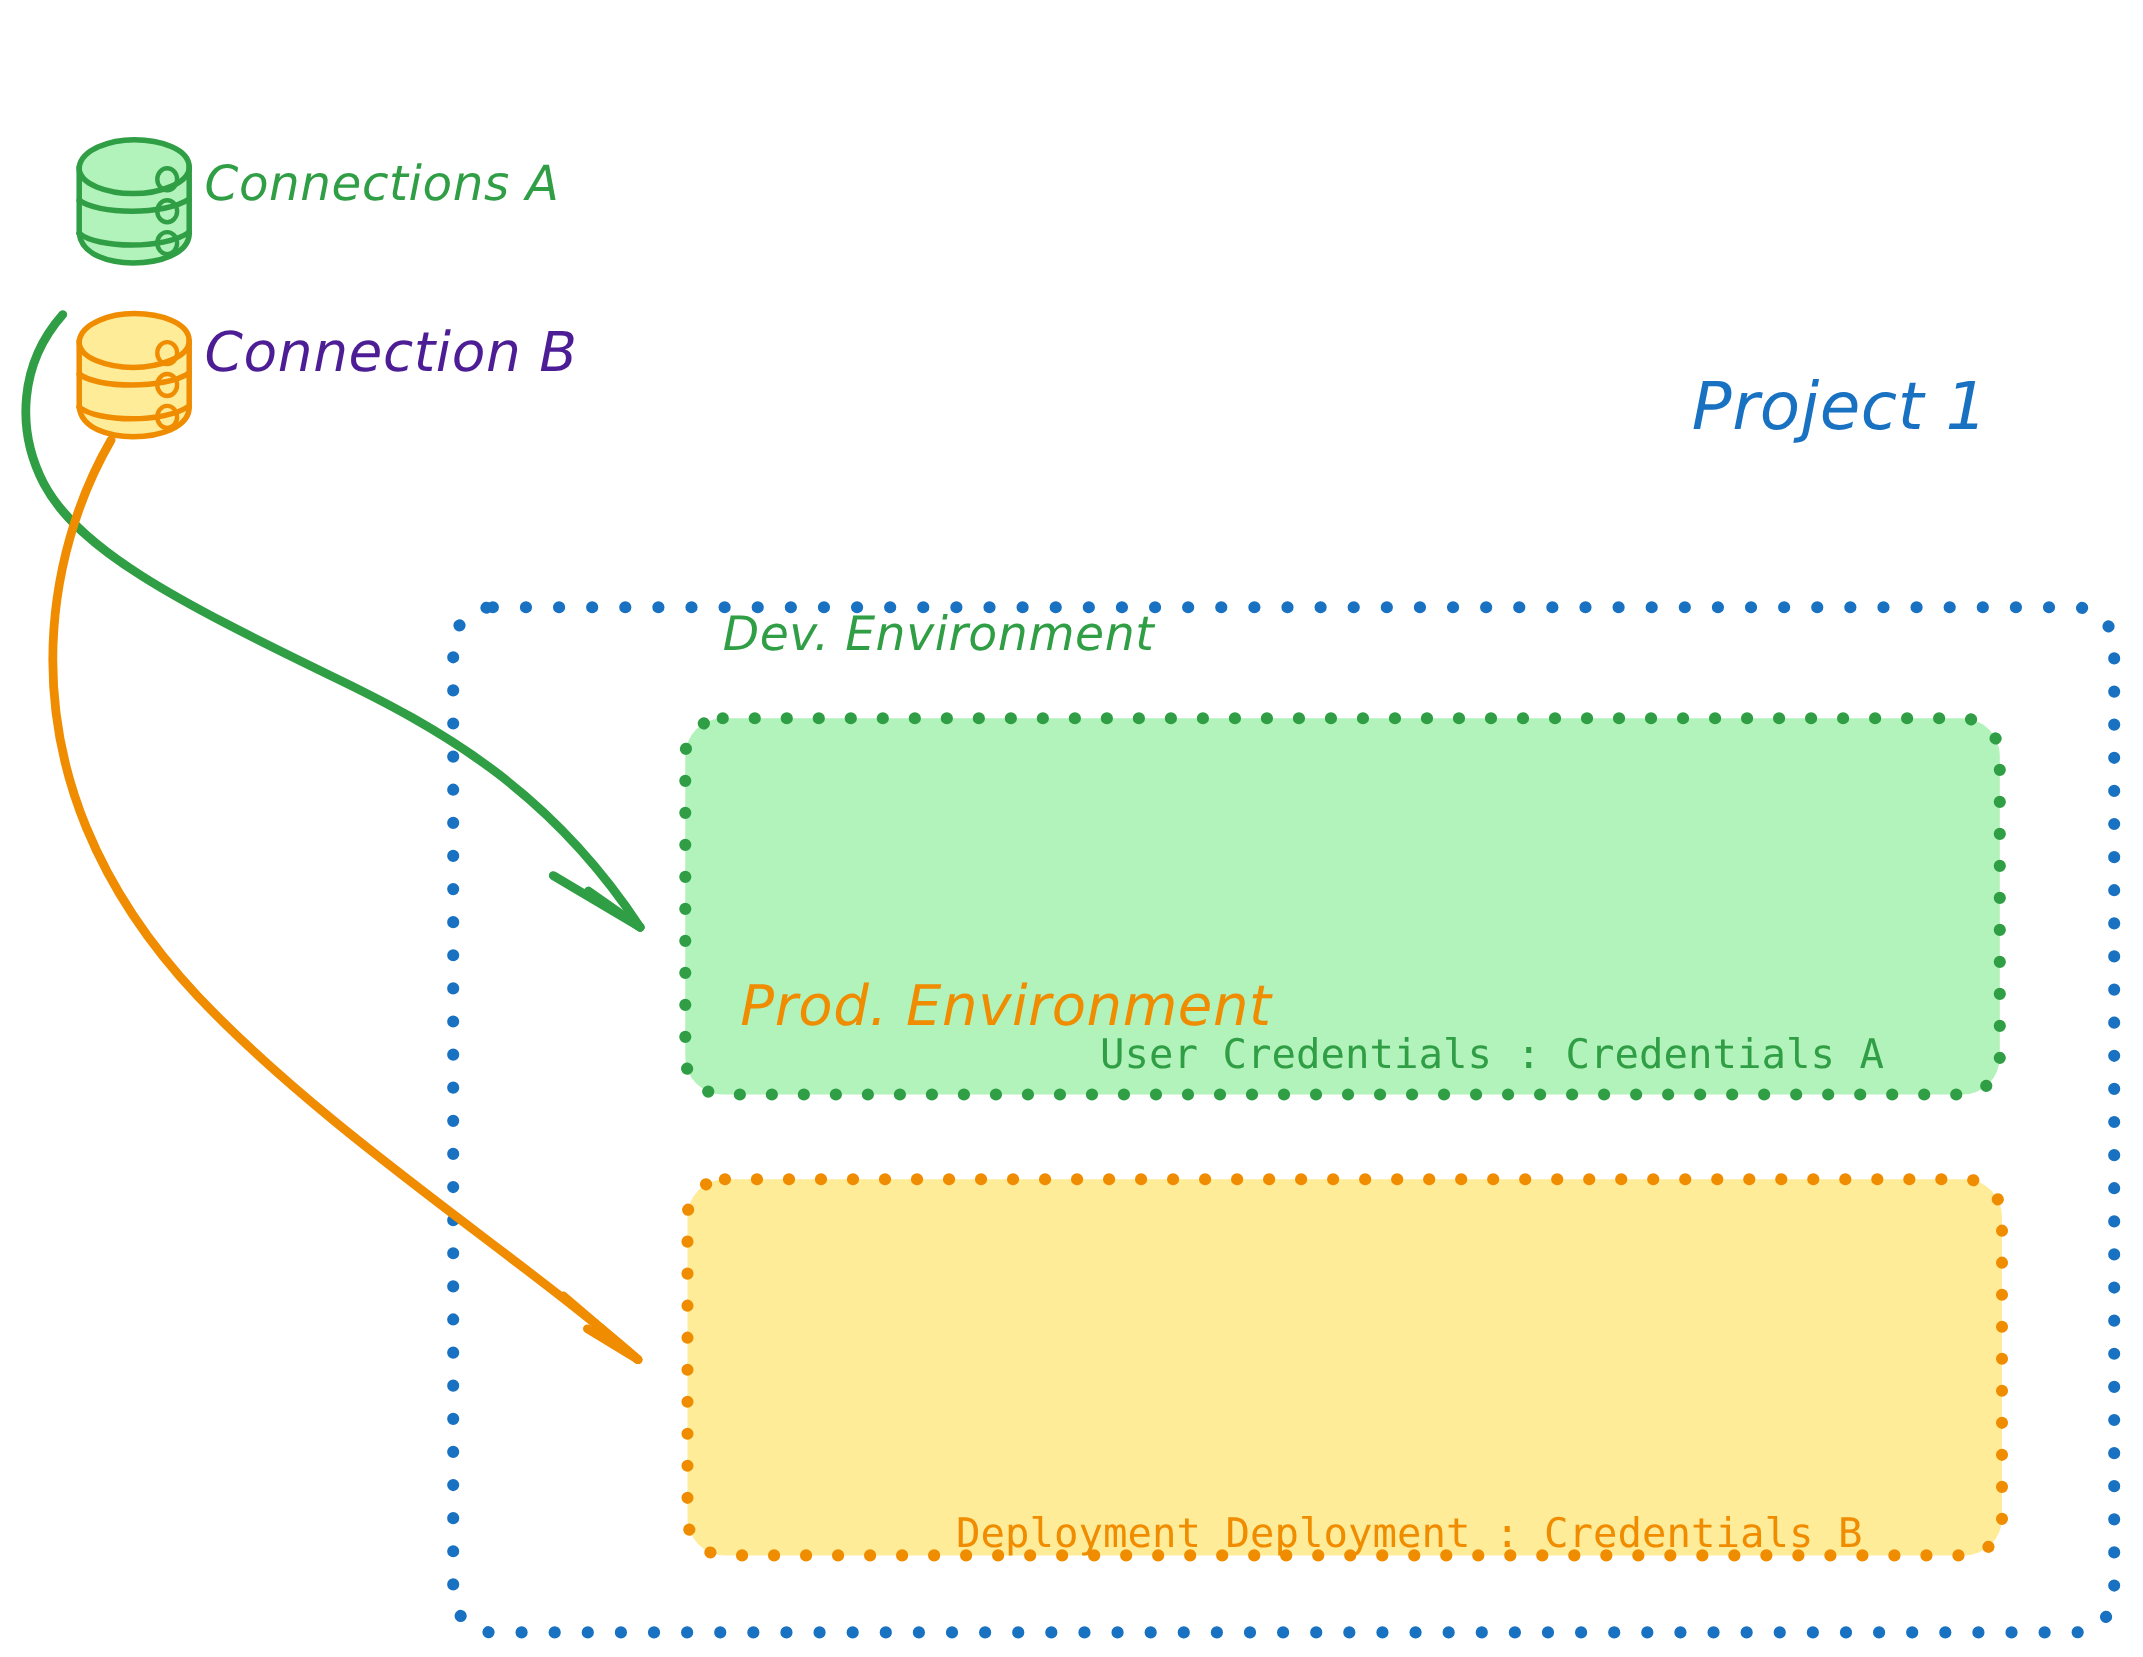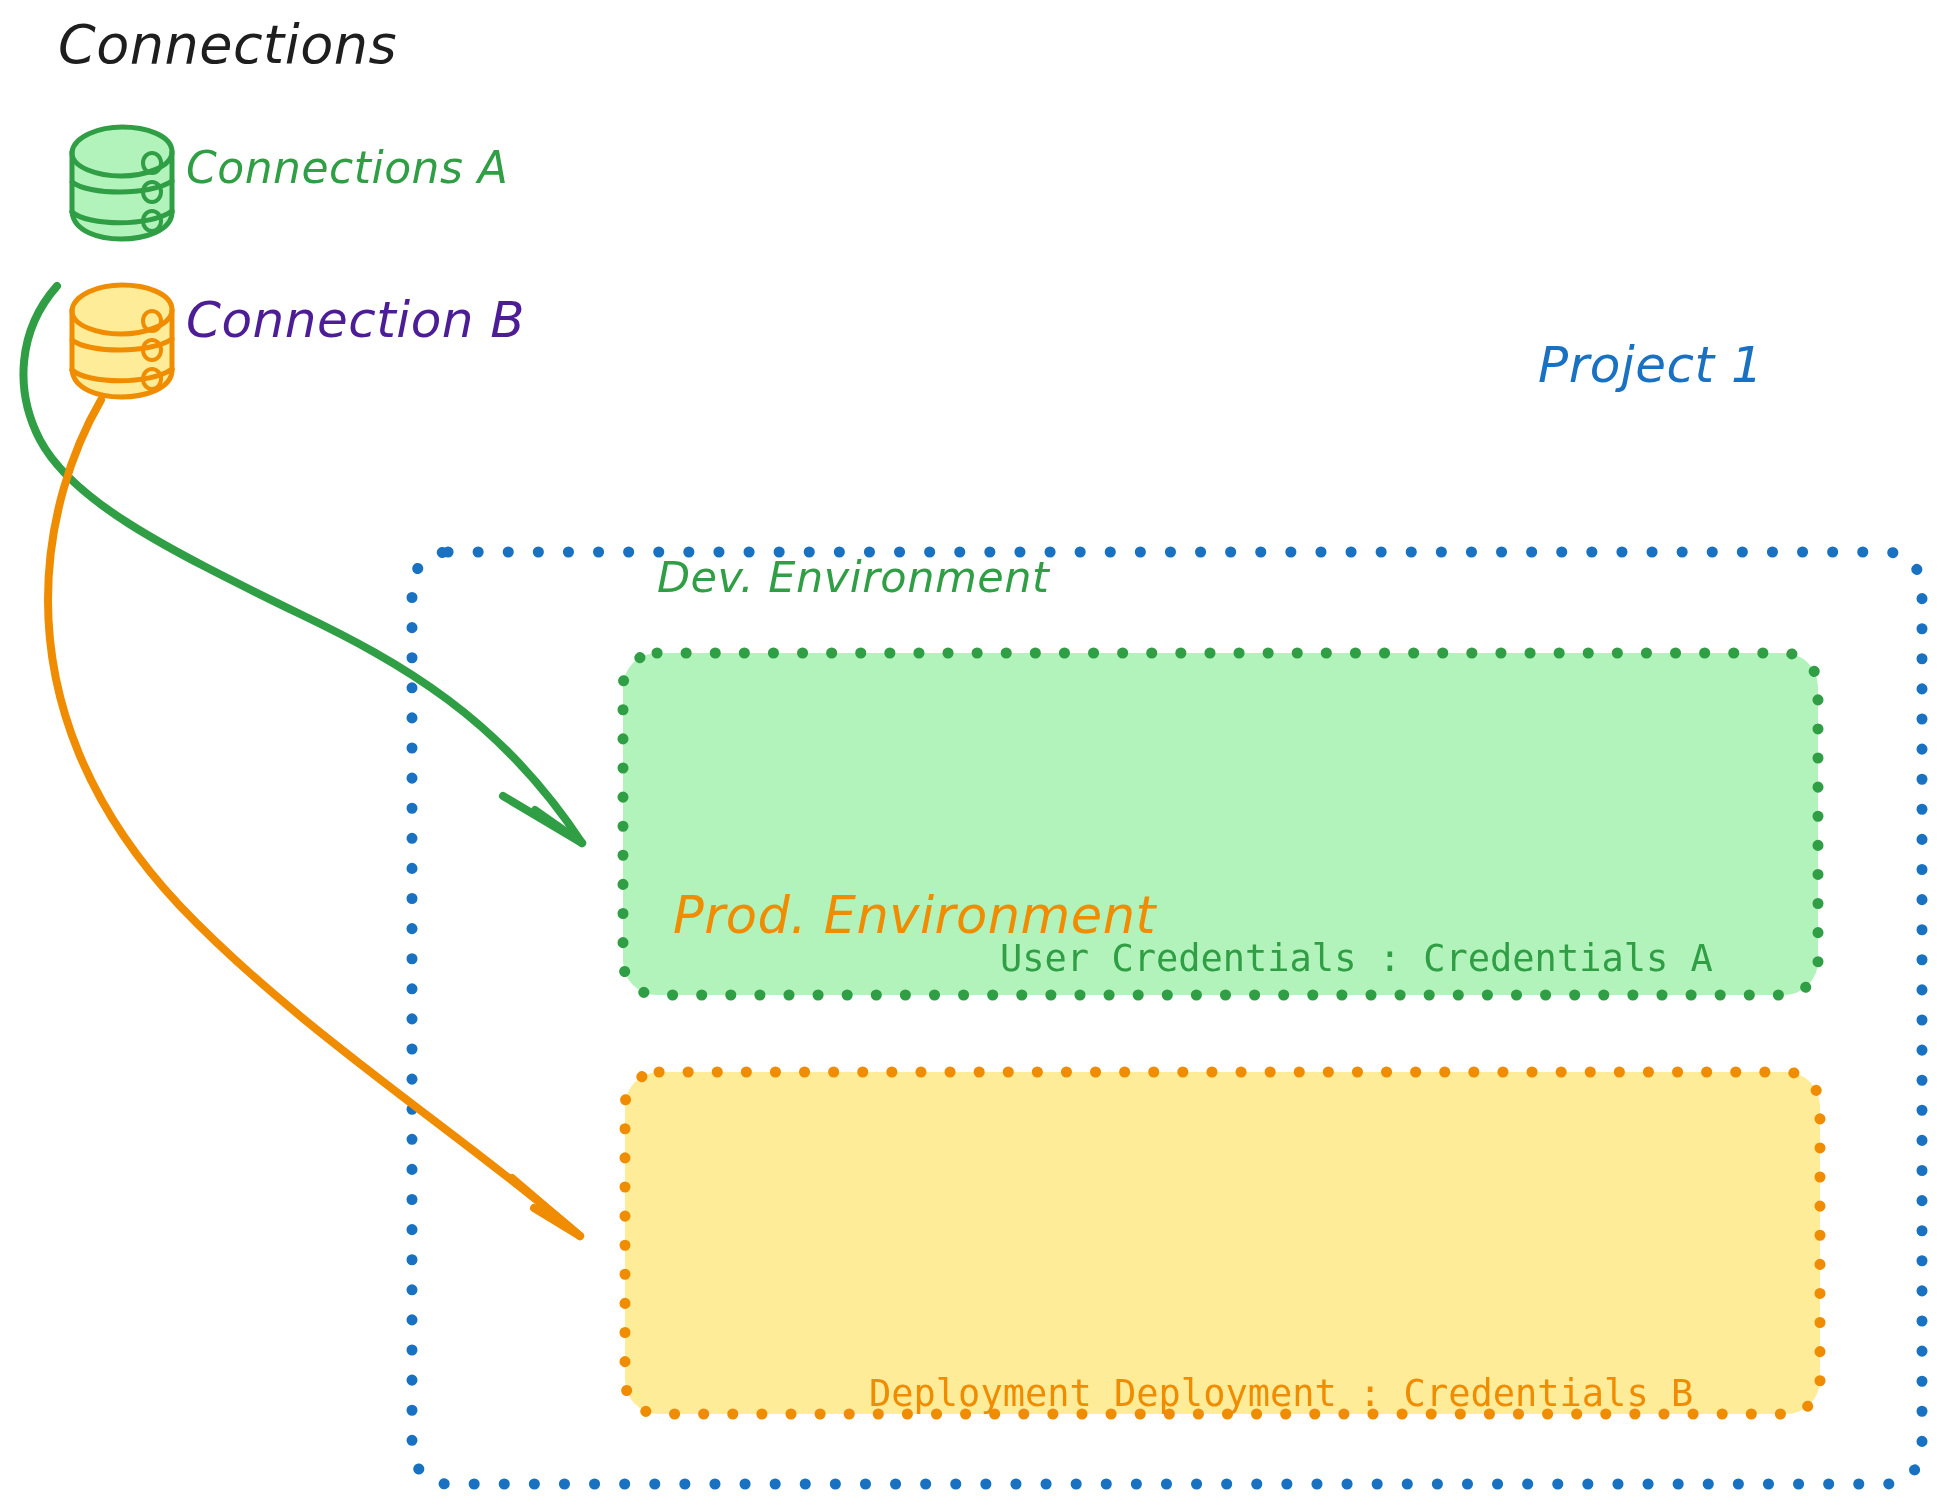--- a/index.html
+++ b/index.html
@@ -56,21 +56,21 @@
   }
   #label-connection-b {
     left: 186px;
     top: 295px;
     font-size: 50px;
     color: #4c1d95;
   }
   #label-project-title {
     left: 1538px;
     top: 340px;
-    font-size: 50px;
+    font-size: 60px;
     color: #1971c2;
   }
   #label-dev-env {
     left: 657px;
     top: 556px;
     font-size: 43px;
     color: #2f9e44;
     text-align: right;
   }
   #label-prod-env {
@@ -156,21 +156,20 @@
       <path d="M 72 340 C 88 353, 150 354, 172 339" fill="none" stroke="#f08c00" stroke-width="5" stroke-linecap="round"></path>
       <path d="M 72 370 C 88 384, 150 385, 172 369" fill="none" stroke="#f08c00" stroke-width="5" stroke-linecap="round"></path>
       <path d="M 72 370 C 74 390, 100 397, 121 397 C 144 397, 172 389, 172 370" fill="none" stroke="#f08c00" stroke-width="5" stroke-linecap="round"></path>
       <ellipse cx="152" cy="321" rx="9" ry="10" fill="none" stroke="#f08c00" stroke-width="4"></ellipse>
       <ellipse cx="152" cy="350" rx="9" ry="10" fill="none" stroke="#f08c00" stroke-width="4"></ellipse>
       <ellipse cx="152" cy="379" rx="9" ry="10" fill="none" stroke="#f08c00" stroke-width="4"></ellipse>
     </g>
 
   </svg>
 
-  <div class="lbl hand" id="title-connections">Connections</div>
 
   <div class="lbl hand" id="label-connection-a">Connections A</div>
 
   <div class="lbl hand" id="label-connection-b">Connection B</div>
 
   <div class="lbl hand" id="label-project-title">Project 1</div>
 
   <div class="lbl hand" id="label-dev-env">Dev. Environment</div>
 
   <div class="lbl mono" id="label-dev-cred">User Credentials : Credentials A</div>

